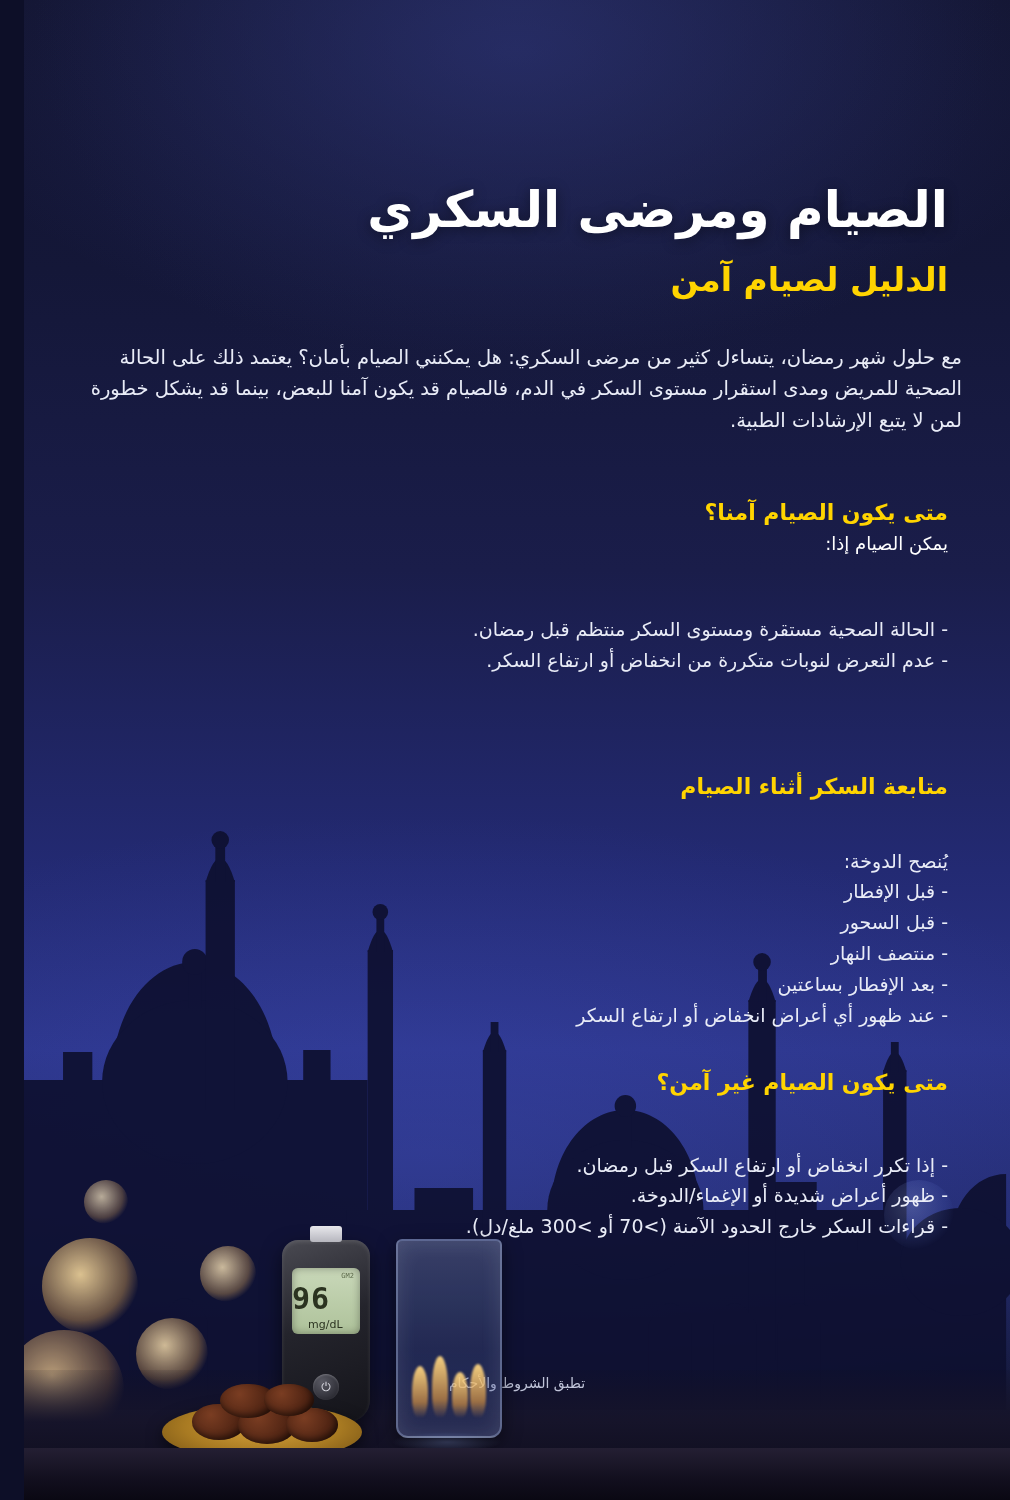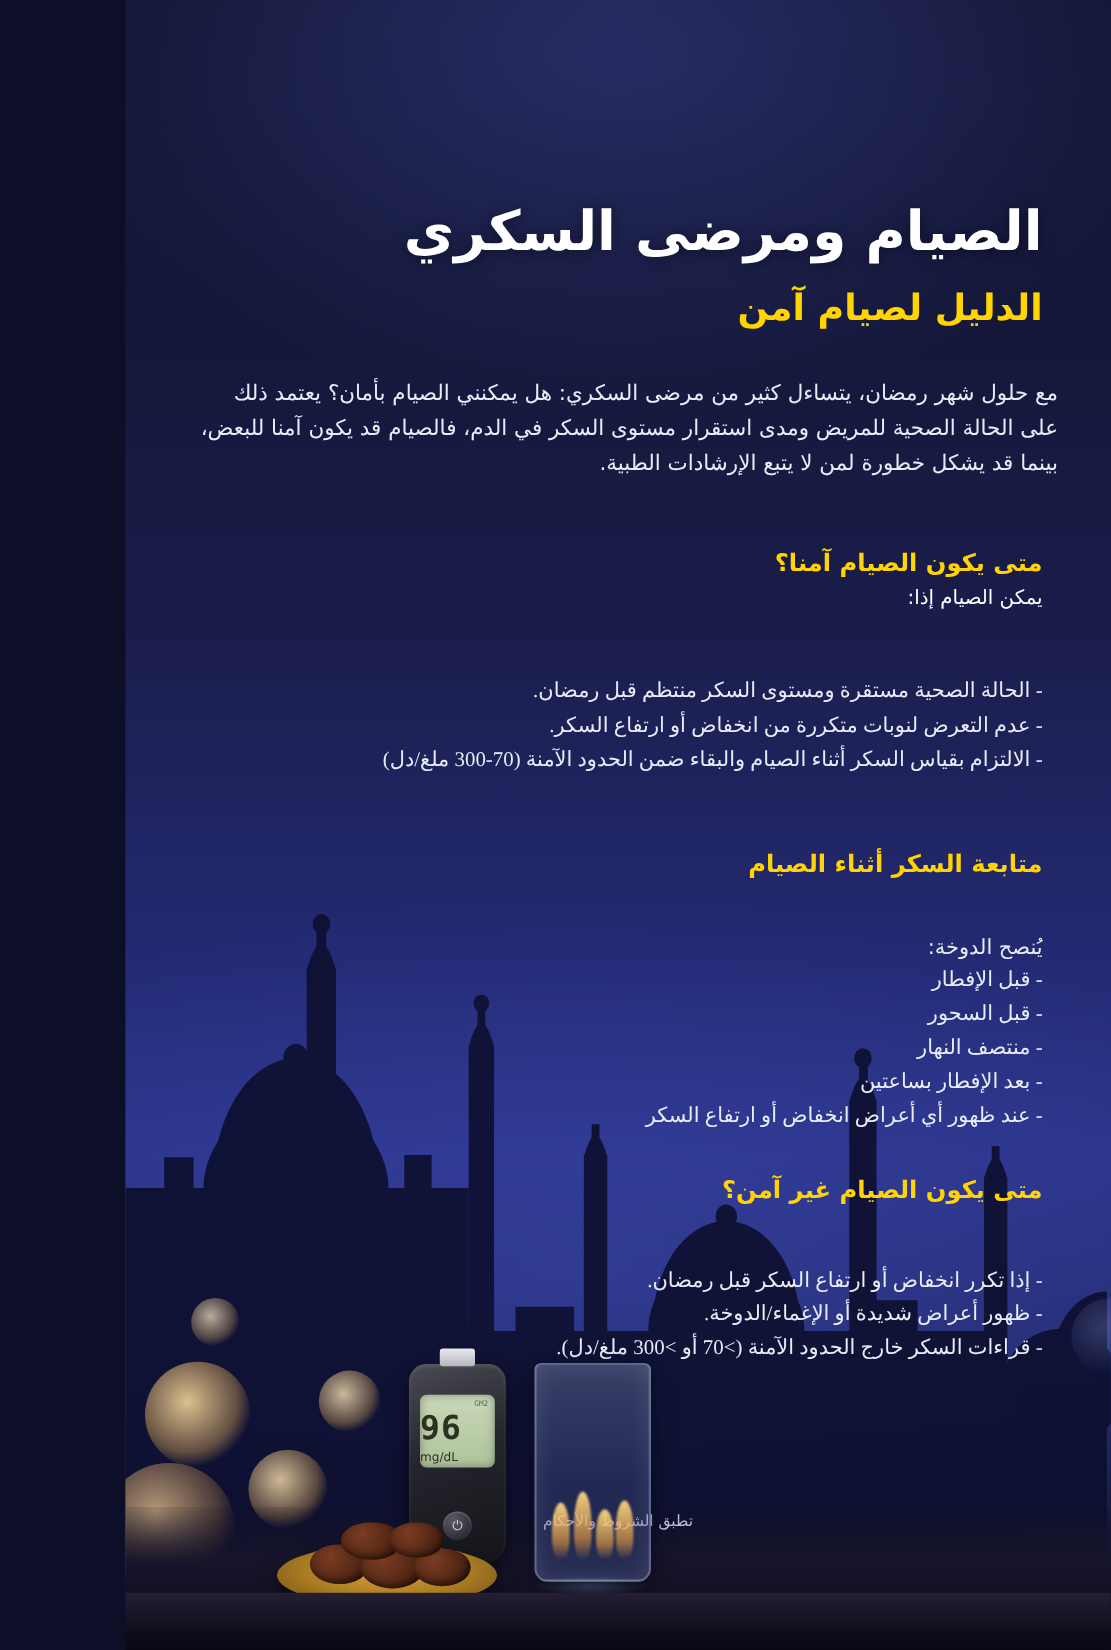--- a/index.html
+++ b/index.html
@@ -8,21 +8,21 @@
   }
   body {
     width: 1010px;
     height: 1500px;
     font-family: "DejaVu Sans", sans-serif;
     background: #0d0f28;
     overflow: hidden;
   }
   .poster {
     position: relative;
-    width: 896px;
+    width: 986px;
     height: 1500px;
     overflow: hidden;
     background:
       radial-gradient(ellipse 70% 40% at 50% 0%, #1b1f45 0%, rgba(16,18,45,0) 70%),
       linear-gradient(180deg, #12142f 0%, #141738 18%, #1a1d4a 38%, #232a73 58%, #2b3488 70%, #232b6e 82%, #161a3e 92%, #0c0e22 100%);
   }
 
   
   .glow-top {
     position: absolute;
@@ -133,21 +133,20 @@
   .sec-lead {
     color: #e9ecf7;
     font-size: 19px;
     line-height: 1.62;
     margin: 0;
   }
   .bullets {
     margin: 0;
     padding: 0;
     list-style: none;
-    font-family: Liberation Serif, serif;
   }
   .bullets li {
     color: #e9ecf7;
     font-size: 19px;
     line-height: 1.62;
     white-space: nowrap;
   }
   #sec-safe { top: 498px; }
   #sec-safe .bullets { margin-top: 58px; }
   #sec-monitor { top: 772px; }
@@ -229,20 +228,21 @@
     font-size: 30px;
     font-weight: bold;
     line-height: 1;
     margin-top: 16px;
     letter-spacing: 1px;
   }
   .meter .unit {
     font-family: "DejaVu Sans", sans-serif;
     font-size: 11px;
     margin-top: 4px;
+    padding-left: 16px;
   }
   .meter .brandline {
     position: absolute;
     right: 6px;
     top: 4px;
     font-size: 7px;
     color: #5d6a4c;
     font-family: "DejaVu Sans Mono", monospace;
   }
   .meter .strip {
@@ -366,21 +366,20 @@
     <h1 class="title">الصيام ومرضى السكري</h1>
     <h2 class="subtitle">الدليل لصيام آمن</h2>
     <p class="intro">مع حلول شهر رمضان، يتساءل كثير من مرضى السكري: هل يمكنني الصيام بأمان؟ يعتمد ذلك على الحالة الصحية للمريض ومدى استقرار مستوى السكر في الدم، فالصيام قد يكون آمنا للبعض، بينما قد يشكل خطورة لمن لا يتبع الإرشادات الطبية.</p>
 
     <div class="section" id="sec-safe">
       <h3 class="sec-head">متى يكون الصيام آمنا؟</h3>
       <h4 class="sec-sub">يمكن الصيام إذا:</h4>
       <ul class="bullets">
         <li>- الحالة الصحية مستقرة ومستوى السكر منتظم قبل رمضان.</li>
         <li>- عدم التعرض لنوبات متكررة من انخفاض أو ارتفاع السكر.</li>
-        <li>- الالتزام بقياس السكر أثناء الصيام والبقاء ضمن الحدود الآمنة (70-300 ملغ/دل)</li>
       </ul>
     </div>
 
     <div class="section" id="sec-monitor">
       <h3 class="sec-head">متابعة السكر أثناء الصيام</h3>
       <p class="sec-lead">يُنصح الدوخة:</p>
       <ul class="bullets">
         <li>- قبل الإفطار</li>
         <li>- قبل السحور</li>
         <li>- منتصف النهار</li>

